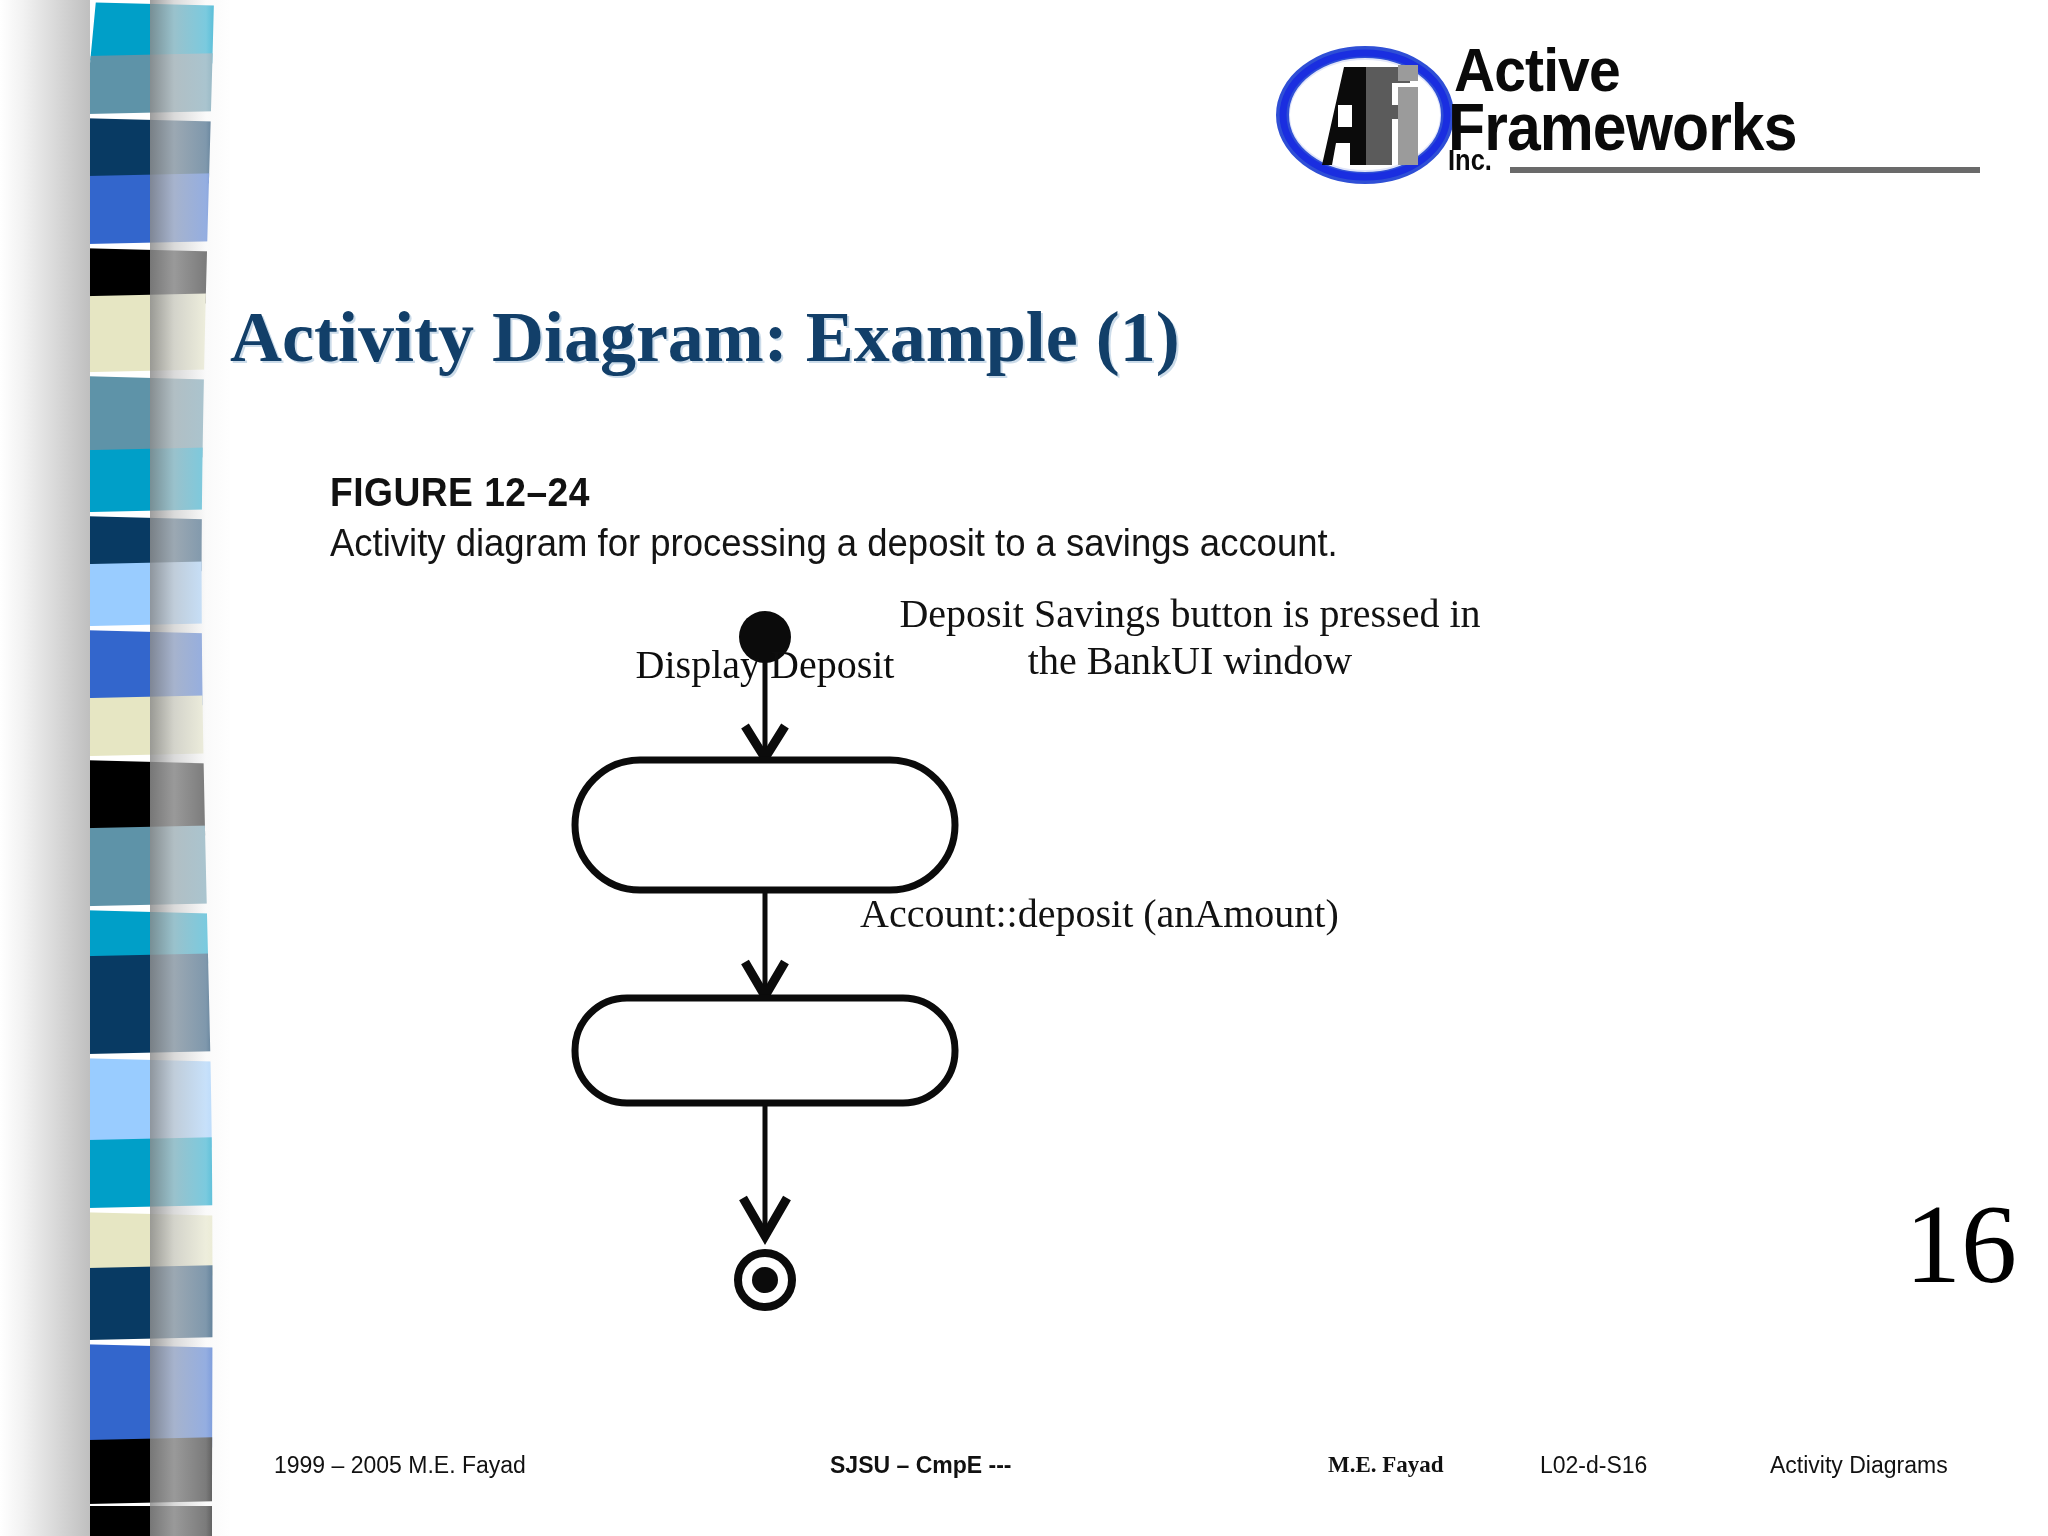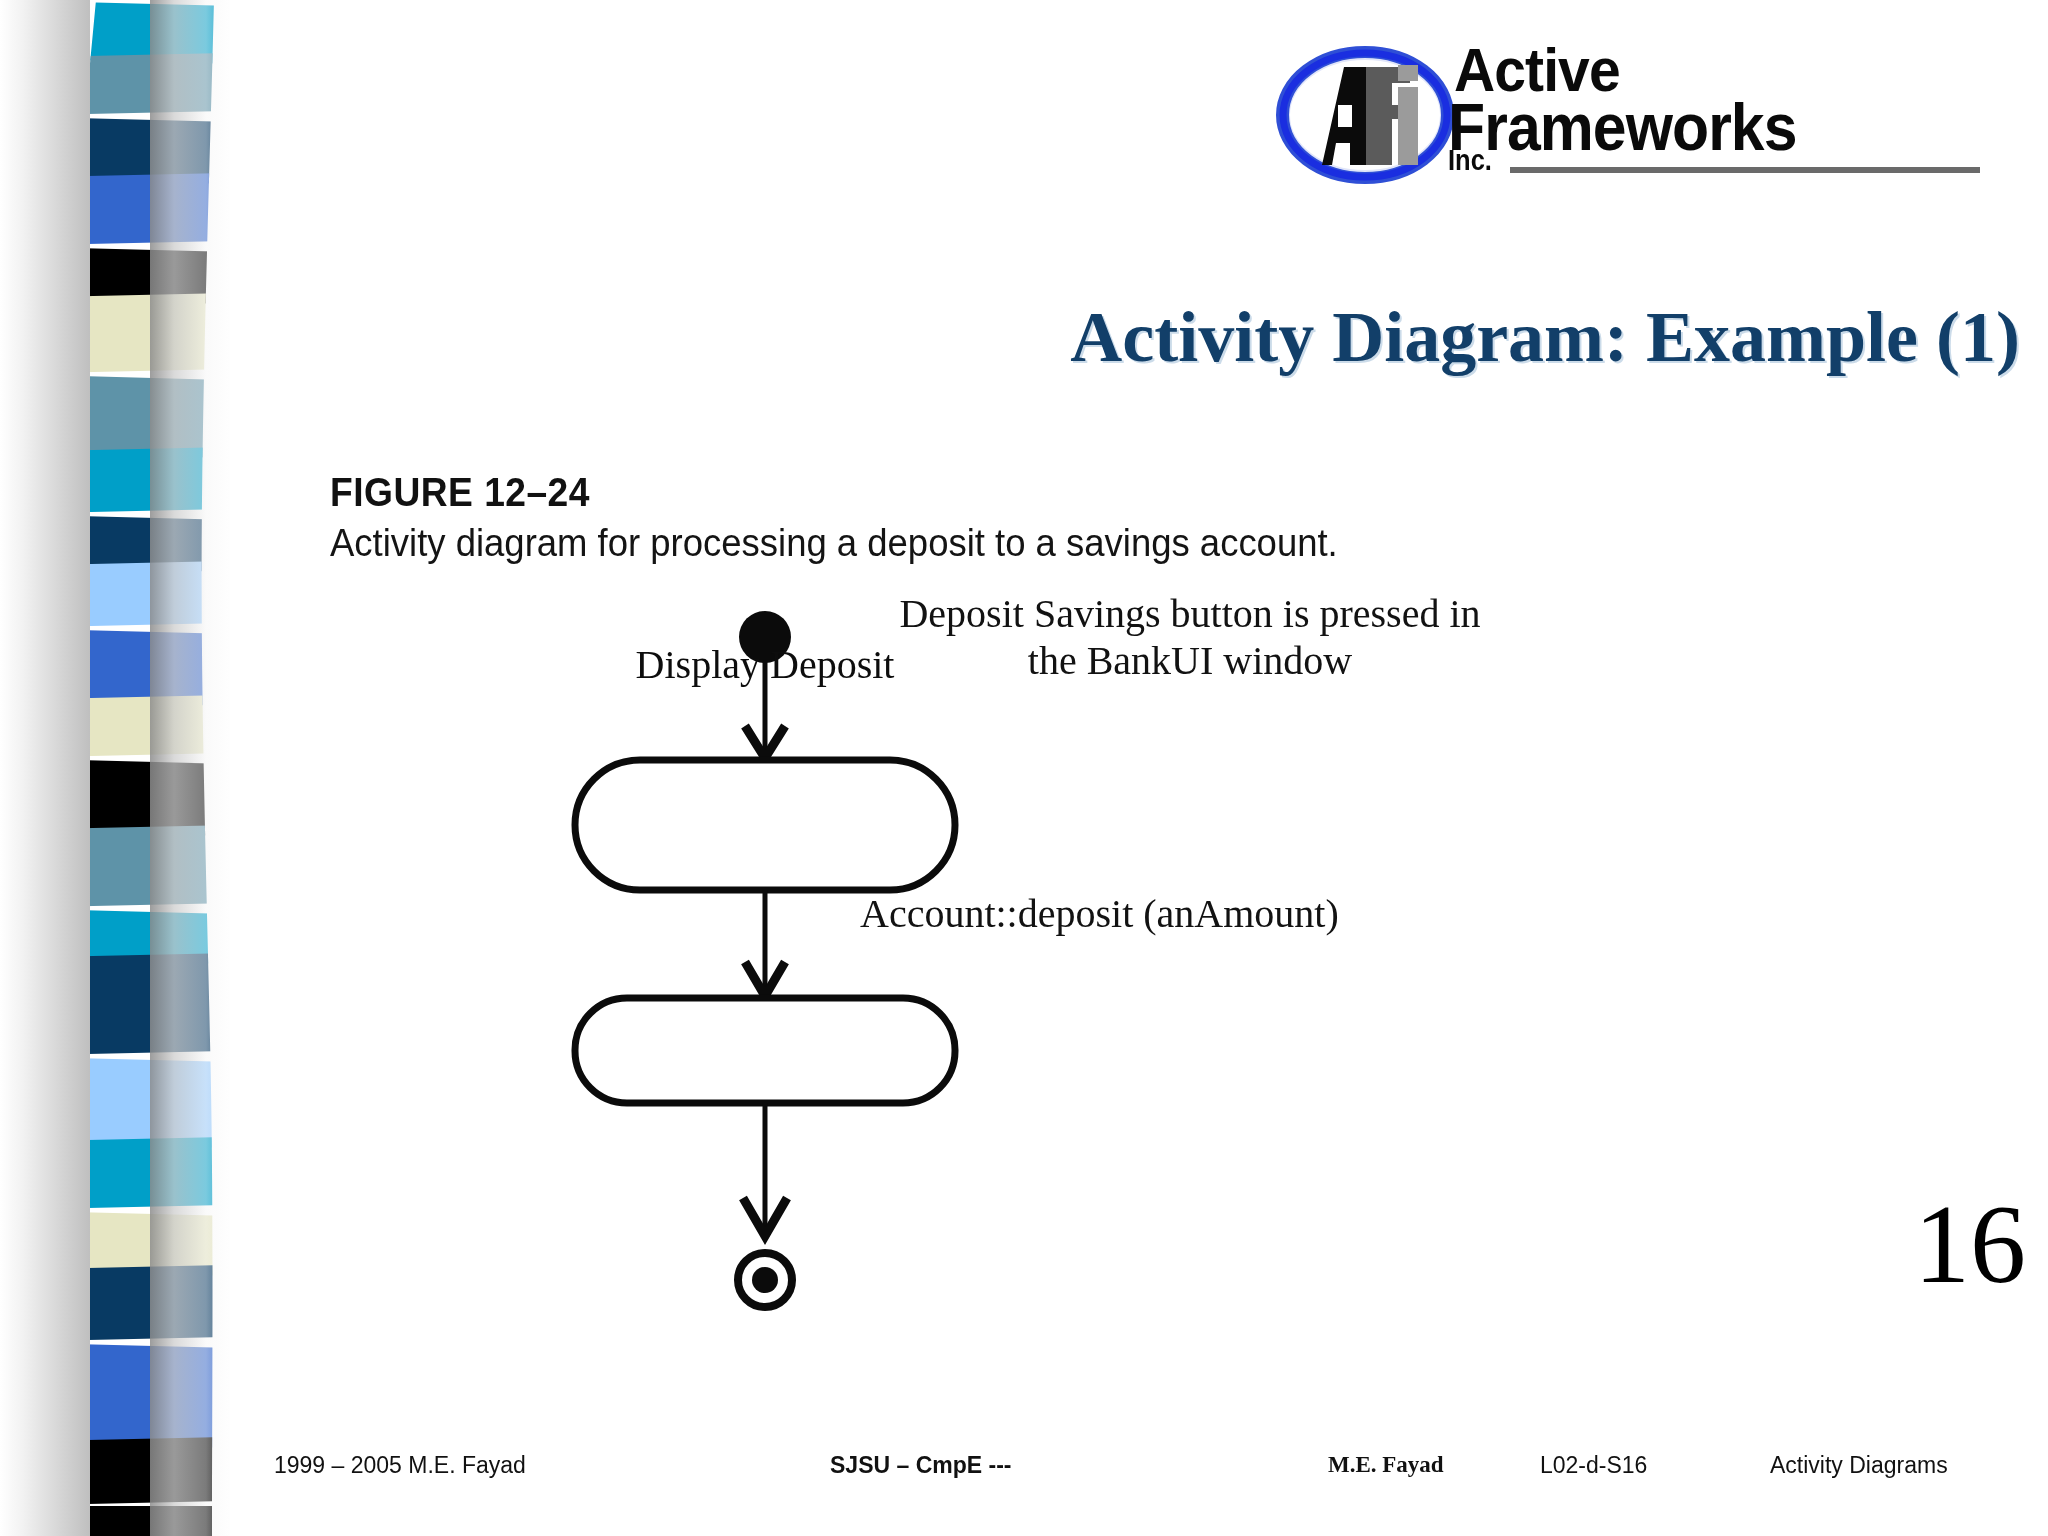--- a/index.html
+++ b/index.html
@@ -75,21 +75,21 @@
                   font-family: "Liberation Sans", sans-serif; font-weight: bold; color: #0a0a0a;
                   transform: scaleX(0.85); transform-origin: left center; }
   #logo-rule    { position:absolute; left: 62px; top: 132px; width: 470px; height: 6px;
                   background: #6a6a6a; }
 
   
   #title {
     position: absolute;
     left: 230px; top: 296px;
     width: 1790px;
-    text-align: right;
+    text-align: left;
     font-family: "Liberation Serif", serif;
     font-weight: bold;
     font-size: 72px;
     color: #123f69;
     letter-spacing: 0px;
     text-shadow: 2px 2px 0 rgba(160,190,215,0.55);
   }
 
   
   #figure-label {
@@ -143,21 +143,21 @@
     text-align: center;
     line-height: 1.18;
     white-space: nowrap;
   }
   #annot-start { left: 520px; top: 0px;  width: 740px; }
   #annot-deposit { left: 560px; top: 300px; width: 700px; text-align: left; }
 
   
   #page-number {
     position: absolute;
-    right: 22px; top: 1188px;
+    right: 31px; top: 1188px;
     font-family: "Liberation Serif", serif;
     font-size: 112px;
     color: #000000;
     line-height: 1;
   }
 
   
   #footer {
     position: absolute;
     left: 230px; top: 1448px;

